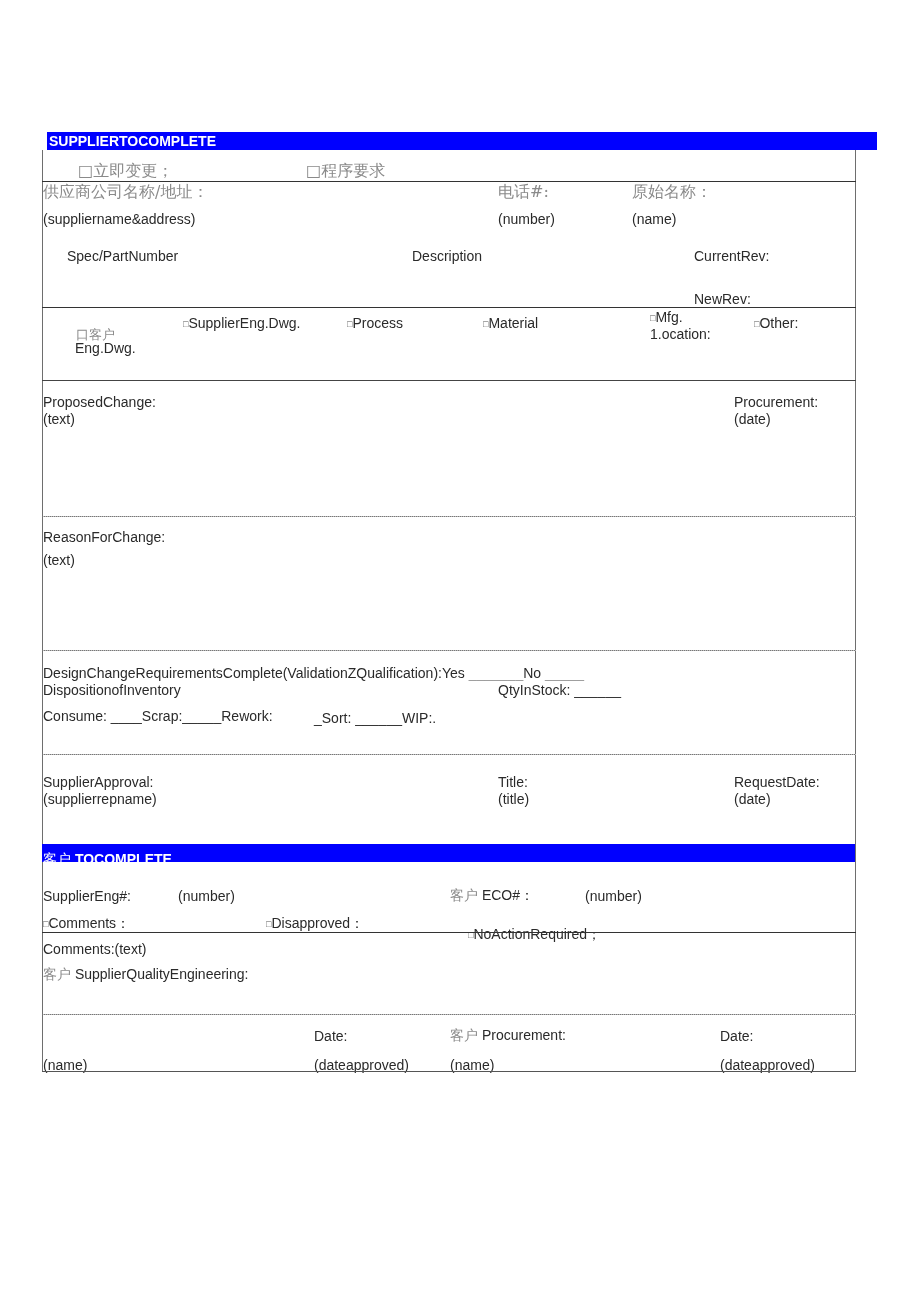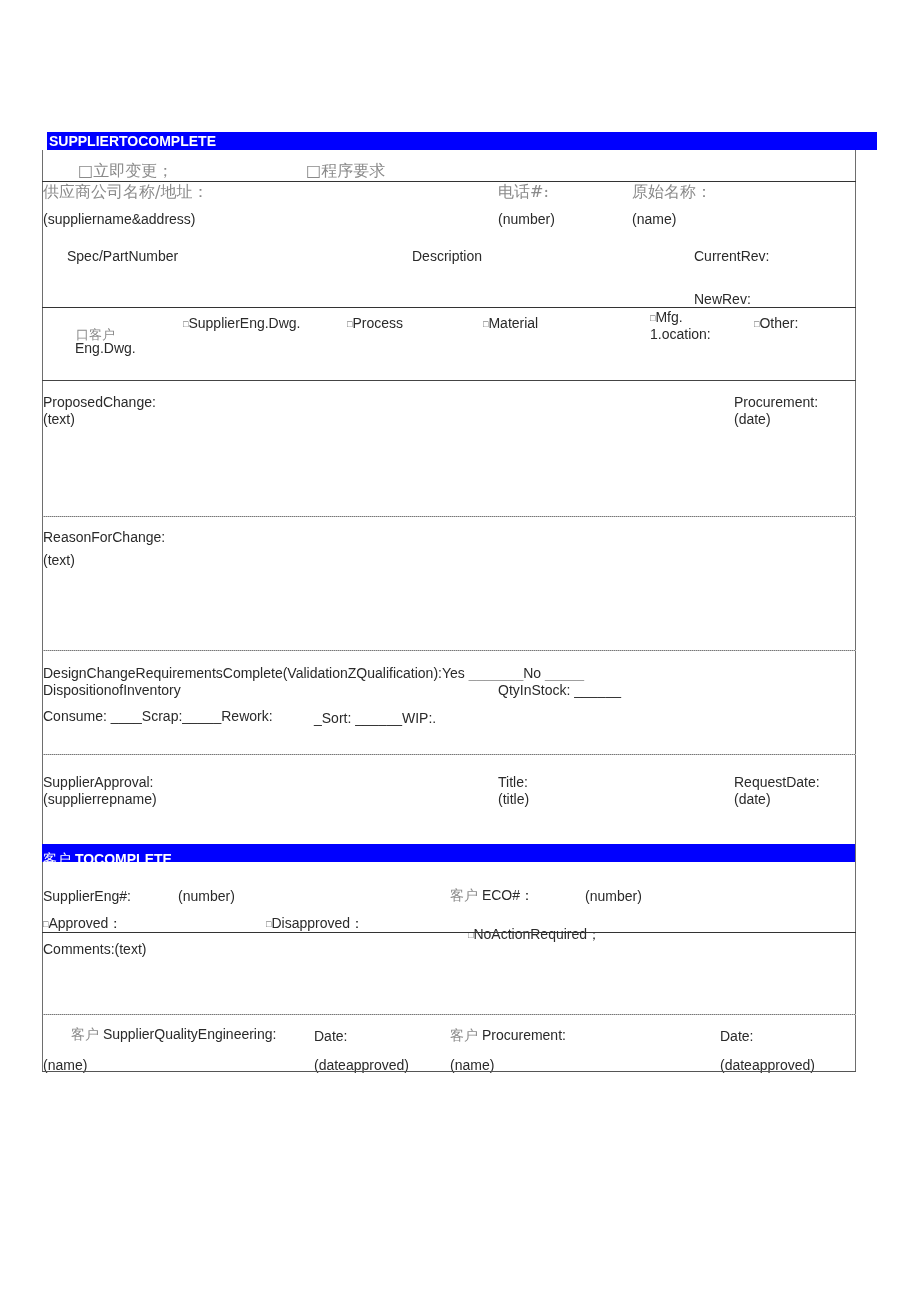--- a/index.html
+++ b/index.html
@@ -108,34 +108,34 @@
 
 <div class="abs t" style="left:43px; top:888px;">SupplierEng#:</div>
 <div class="abs t" style="left:178px; top:888px;">(number)</div>
 <div class="abs t" style="left:450px; top:887px;">
   <span class="cnbox">客户</span>
   <span>ECO#：</span>
 </div>
 <div class="abs t" style="left:585px; top:888px;">(number)</div>
 
 <div class="abs t" style="left:43px; top:915px;">
-  <span class="box">□</span><span>Approved：</span>
+  <span class="box">□</span><span>Comments：</span>
 </div>
 <div class="abs t" style="left:266px; top:915px;">
   <span class="box">□</span><span>Disapproved：</span>
 </div>
 <div class="abs t" style="left:468px; top:915px;margin-top:11px;">
   <span class="box">□</span><span>NoActionRequired；</span>
 </div>
 <div class="hline" style="left:42px; top:932px; width:814px; background:#333;"></div>
 
 <div class="abs t" style="left:43px; top:941px;">Comments:(text)</div>
 <div class="hline dot" style="left:42px; top:1014px; width:814px;"></div>
 
-<div class="abs t" style="left:43px; top:1026px;margin-left:28px;">
+<div class="abs t" style="left:43px; top:966px;">
   <span class="cnbox">客户</span>
   <span>SupplierQualityEngineering:</span>
 </div>
 <div class="abs t" style="left:43px; top:1057px;">(name)</div>
 <div class="abs t" style="left:314px; top:1028px;">Date:</div>
 <div class="abs t" style="left:314px; top:1057px;">(dateapproved)</div>
 <div class="abs t" style="left:450px; top:1027px;">
   <span class="cnbox">客户</span>
   <span>Procurement:</span>
 </div>

